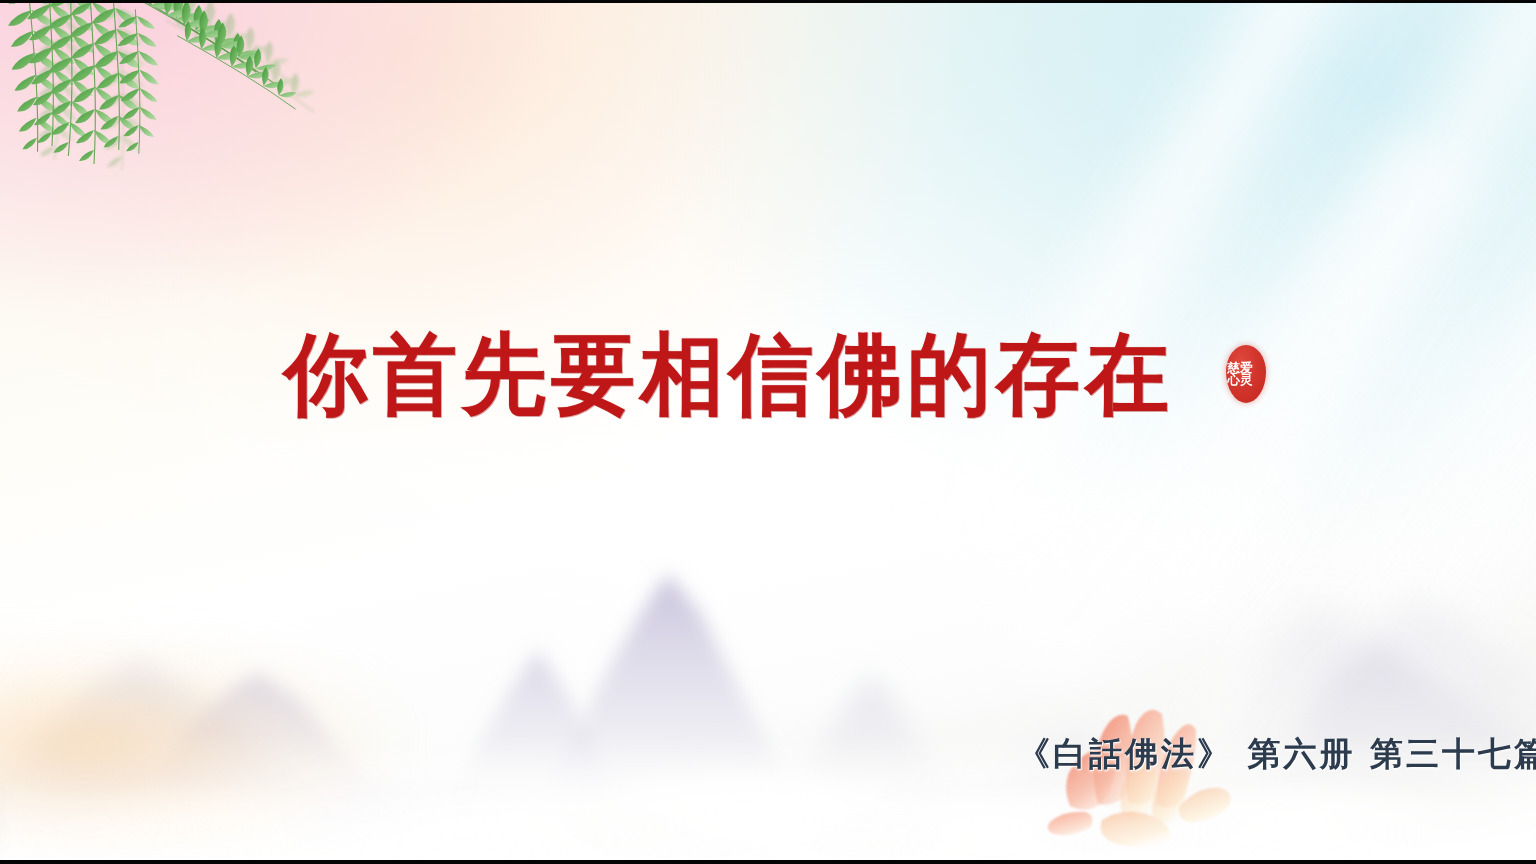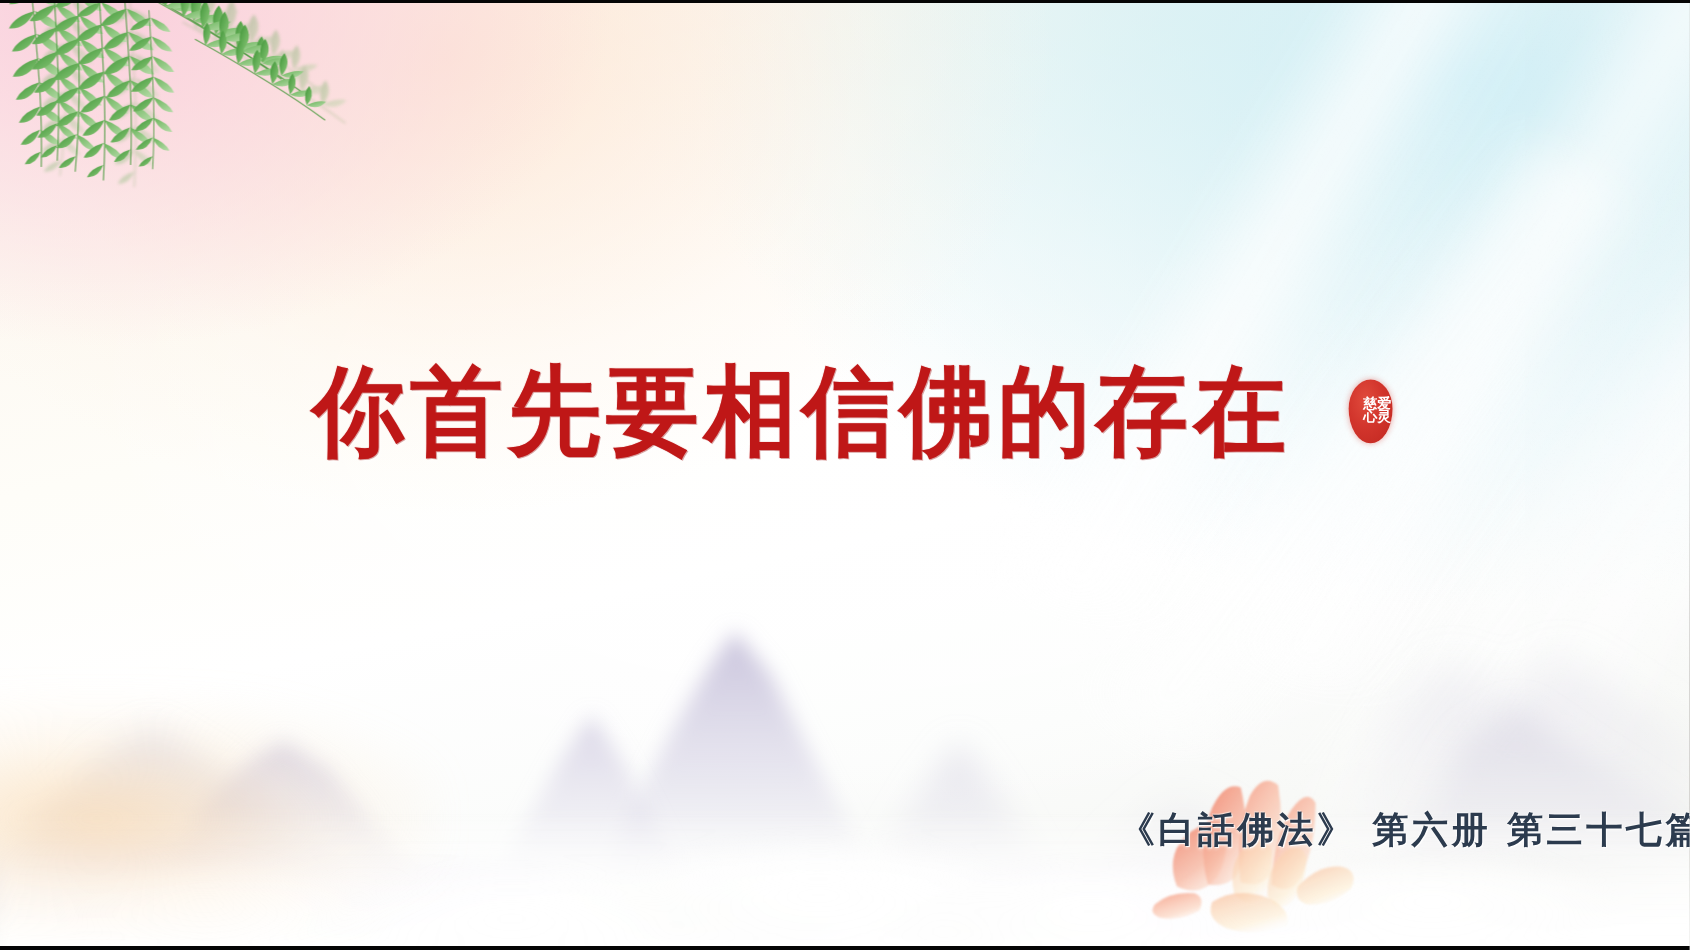--- a/index.html
+++ b/index.html
@@ -169,21 +169,21 @@
   .seal {
     position: relative;
     width: 40px;
     height: 58px;
     flex: 0 0 auto;
     border-radius: 50% 50% 50% 50% / 46% 46% 54% 54%;
     background: radial-gradient(ellipse at 38% 32%, #e04a3c 0%, #d2352c 45%, #c0261f 100%);
     box-shadow: 0 0 6px rgba(214,60,48,0.45);
     display: flex;
     align-items: center;
-    justify-content: flex-end;
+    justify-content: flex-start;
     overflow: hidden;
   }
   .seal-chars {
     font-family: "DejaVu Serif", "Liberation Serif", serif;
     font-size: 13px;
     line-height: 12px;
     color: #fff;
     font-weight: 700;
     width: 28px;
     text-align: center;

